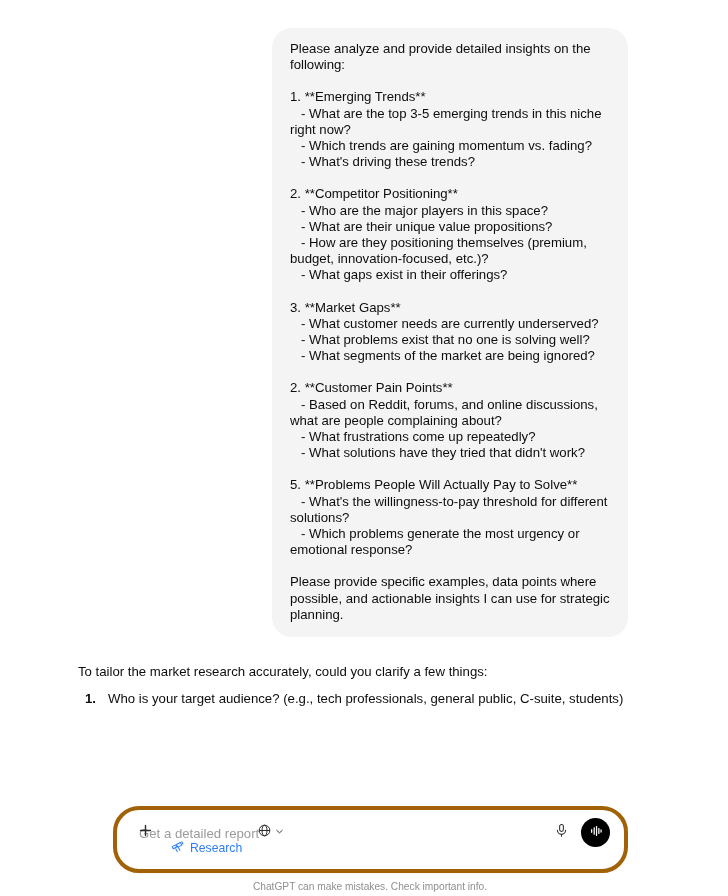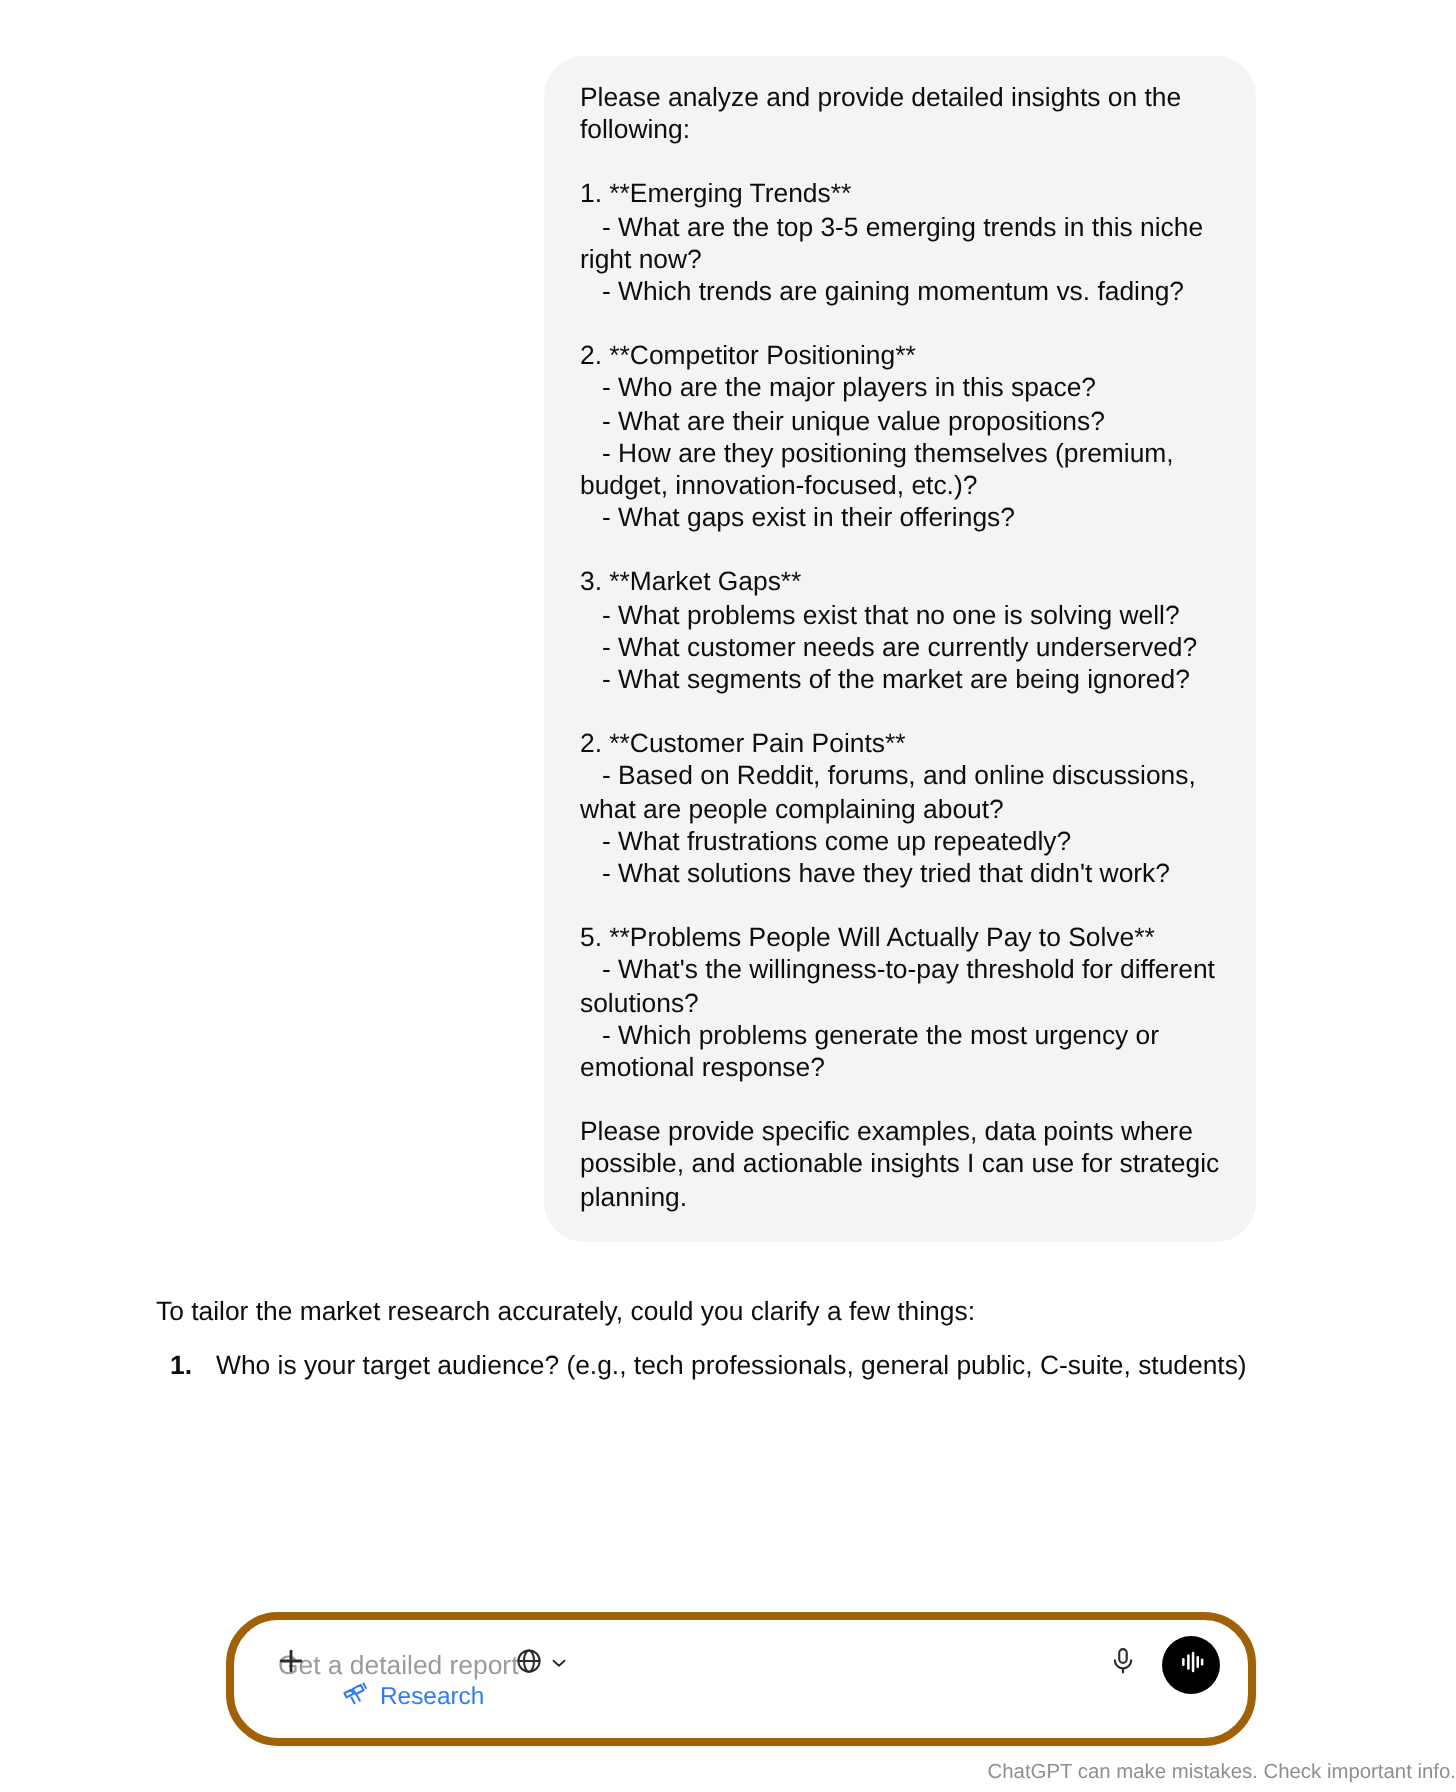--- a/index.html
+++ b/index.html
@@ -132,53 +132,54 @@
     border-radius: 50%;
     background: #000000;
     display: flex; align-items: center; justify-content: center;
     border: none; cursor: pointer;
   }
 
   .disclaimer {
     position: absolute;
     left: 12px; right: 0;
     top: 881px;
-    text-align: right;
+    text-align: center;
     font-size: 10.2px;
     color: #8f8f8f;
   }
 </style>
 </head>
 <body>
 
 <div class="app">
 
   <div class="conversation">
 
     <div class="user-row">
       <div class="user-bubble" id="user-bubble">
           <p>
             <span class="ub-line">Please analyze and provide detailed insights on the following:</span>
           </p>
           <p>
             <span class="ub-line">1. **Emerging Trends**</span>
             <span class="ub-line">&nbsp;&nbsp;&nbsp;- What are the top 3-5 emerging trends in this niche right now?</span>
             <span class="ub-line">&nbsp;&nbsp;&nbsp;- Which trends are gaining momentum vs. fading?</span>
+            <span class="ub-line">&nbsp;&nbsp;&nbsp;- What's driving these trends?</span>
           </p>
           <p>
             <span class="ub-line">2. **Competitor Positioning**</span>
             <span class="ub-line">&nbsp;&nbsp;&nbsp;- Who are the major players in this space?</span>
             <span class="ub-line">&nbsp;&nbsp;&nbsp;- What are their unique value propositions?</span>
             <span class="ub-line">&nbsp;&nbsp;&nbsp;- How are they positioning themselves (premium, budget, innovation-focused, etc.)?</span>
             <span class="ub-line">&nbsp;&nbsp;&nbsp;- What gaps exist in their offerings?</span>
           </p>
           <p>
             <span class="ub-line">3. **Market Gaps**</span>
+            <span class="ub-line">&nbsp;&nbsp;&nbsp;- What customer needs are currently underserved?</span>
             <span class="ub-line">&nbsp;&nbsp;&nbsp;- What problems exist that no one is solving well?</span>
-            <span class="ub-line">&nbsp;&nbsp;&nbsp;- What customer needs are currently underserved?</span>
             <span class="ub-line">&nbsp;&nbsp;&nbsp;- What segments of the market are being ignored?</span>
           </p>
           <p>
             <span class="ub-line">2. **Customer Pain Points**</span>
             <span class="ub-line">&nbsp;&nbsp;&nbsp;- Based on Reddit, forums, and online discussions, what are people complaining about?</span>
             <span class="ub-line">&nbsp;&nbsp;&nbsp;- What frustrations come up repeatedly?</span>
             <span class="ub-line">&nbsp;&nbsp;&nbsp;- What solutions have they tried that didn't work?</span>
           </p>
           <p>
             <span class="ub-line">5. **Problems People Will Actually Pay to Solve**</span>

